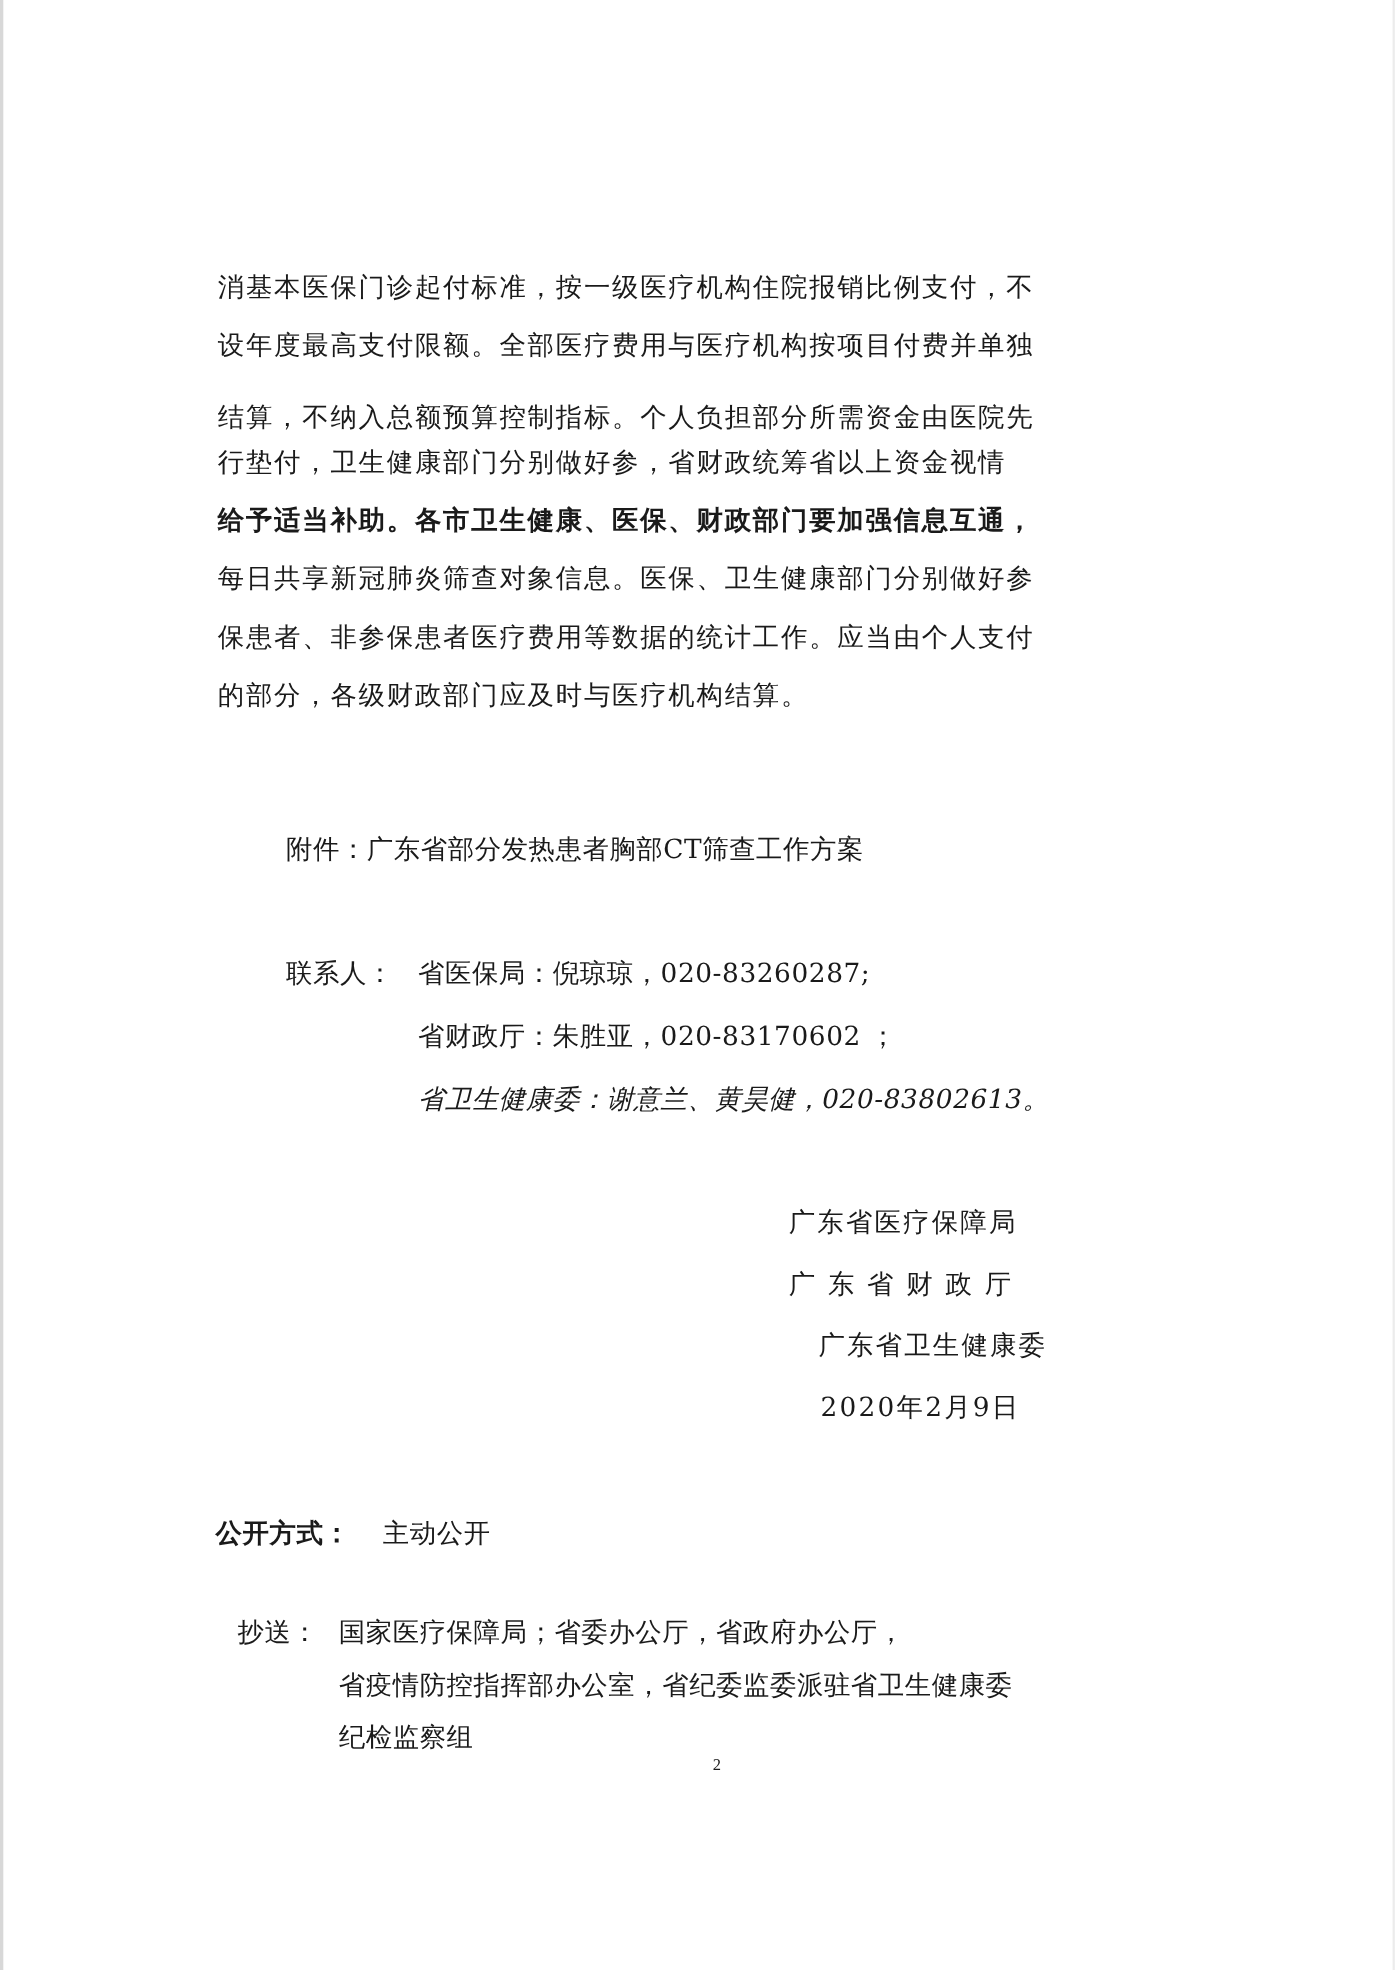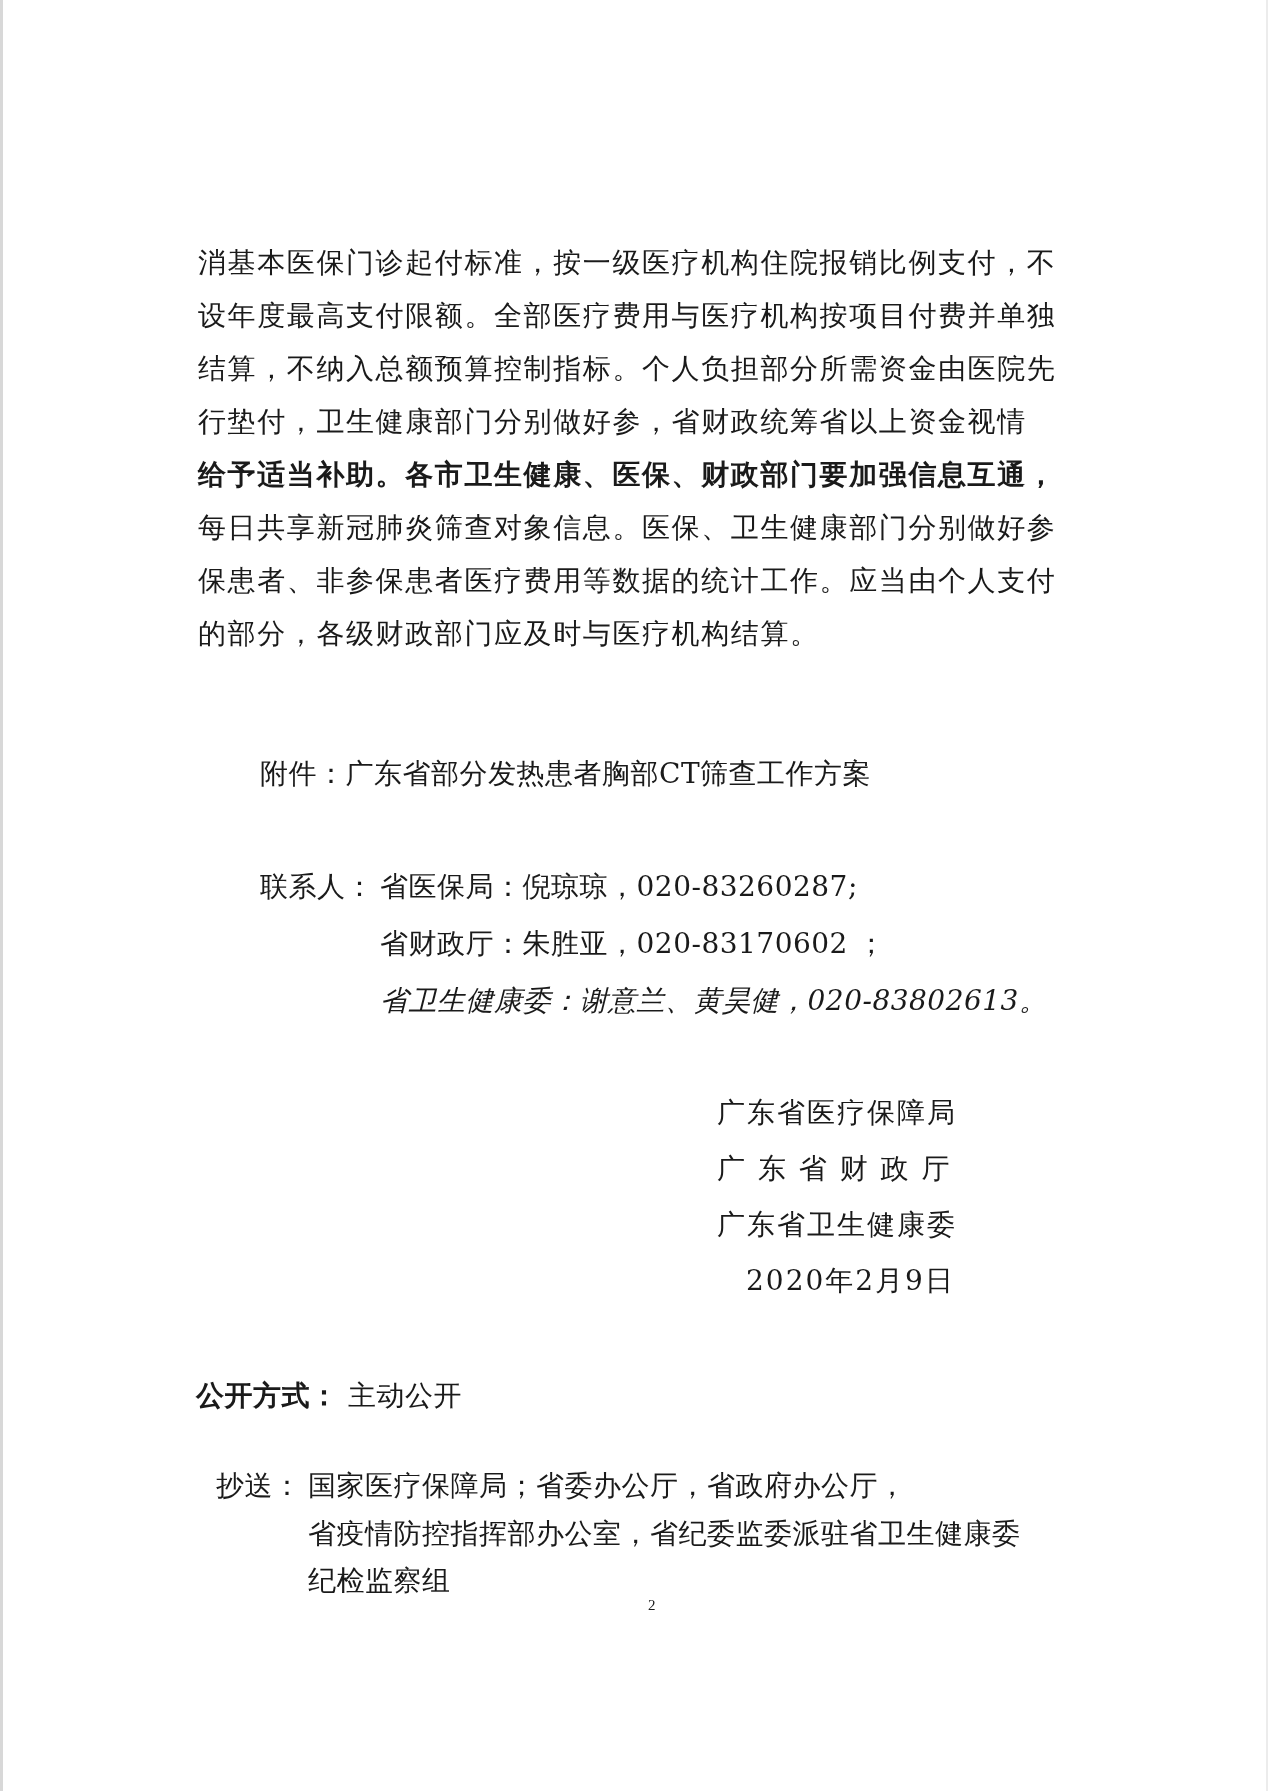--- a/index.html
+++ b/index.html
@@ -2,56 +2,56 @@
 <html><head>
 <meta charset="utf-8">
 <style>
   html, body { margin:0; padding:0; }
   body {
     width:1268px; height:1791px; background:#ffffff; position:relative; overflow:hidden;
     font-family: "DejaVu Serif", "Liberation Serif", serif; color:#1a1a1a;
   }
   .edge-left { position:absolute; left:0; top:0; width:3px; height:1791px; background:#d8d8d8; }
   .edge-right { position:absolute; right:0; top:0; width:2px; height:1791px; background:#ececec; }
-  .line { position:absolute; font-size:28px; white-space:nowrap; letter-spacing:0.5px; line-height:1; }
+  .line { position:absolute; font-size:24px; white-space:nowrap; letter-spacing:0.5px; line-height:1; }
   .body-para .line { left:198px; letter-spacing:1.6px; }
   .bold { font-family: "DejaVu Sans", "Liberation Sans", sans-serif; font-weight:bold; }
   .page-num { position:absolute; top:1597px; left:648px; font-size:15px; font-family:"Liberation Serif", serif; }
   .sign .line { letter-spacing:2px; }
 </style>
 </head>
 <body>
 
 <div class="edge-left"></div>
 <div class="edge-right"></div>
 
 <div class="body-para">
   <div class="line" style="top:249px;">消基本医保门诊起付标准，按一级医疗机构住院报销比例支付，不</div>
   <div class="line" style="top:302px;">设年度最高支付限额。全部医疗费用与医疗机构按项目付费并单独</div>
-  <div class="line" style="top:355px;">结算，不纳入总额预算控制指标。个人负担部分所需资金由医院先</div>
+  <div class="line" style="top:367px;">结算，不纳入总额预算控制指标。个人负担部分所需资金由医院先</div>
   <div class="line" style="top:408px;">行垫付，卫生健康部门分别做好参，省财政统筹省以上资金视情</div>
   <div class="line" style="top:461px;font-weight:bold;">给予适当补助。各市卫生健康、医保、财政部门要加强信息互通，</div>
   <div class="line" style="top:514px;">每日共享新冠肺炎筛查对象信息。医保、卫生健康部门分别做好参</div>
   <div class="line" style="top:567px;">保患者、非参保患者医疗费用等数据的统计工作。应当由个人支付</div>
   <div class="line" style="top:620px;">的部分，各级财政部门应及时与医疗机构结算。</div>
 </div>
 
 <div class="line" style="top:760px; left:260px;">附件：广东省部分发热患者胸部CT筛查工作方案</div>
 
 <div>
   <div class="line" style="top:873px; left:260px;">联系人：</div>
   <div class="line" style="top:873px; left:380px;">省医保局：倪琼琼，020-83260287;</div>
   <div class="line" style="top:930px; left:380px;">省财政厅：朱胜亚，020-83170602 ；</div>
   <div class="line" style="top:987px; left:380px;font-style:italic;">省卫生健康委：谢意兰、黄昊健，020-83802613。</div>
 </div>
 
 <div class="sign">
   <div class="line" style="top:1099px; left:717px;">广东省医疗保障局</div>
   <div class="line" style="top:1155px; left:717px;">广 东 省 财 政 厅</div>
-  <div class="line" style="top:1211px; left:717px;">广东省卫生健康委</div>
+  <div class="line" style="top:1211px; left:744px;">广东省卫生健康委</div>
   <div class="line" style="top:1267px; left:746px;">2020年2月9日</div>
 </div>
 
 <div>
   <span class="line bold" style="top:1382px; left:196px;">公开方式：</span>
   <span class="line" style="top:1382px; left:348px;text-align:center;">主动公开</span>
 </div>
 
 <div>
   <div class="line" style="top:1472px; left:216px;">抄送：</div>

